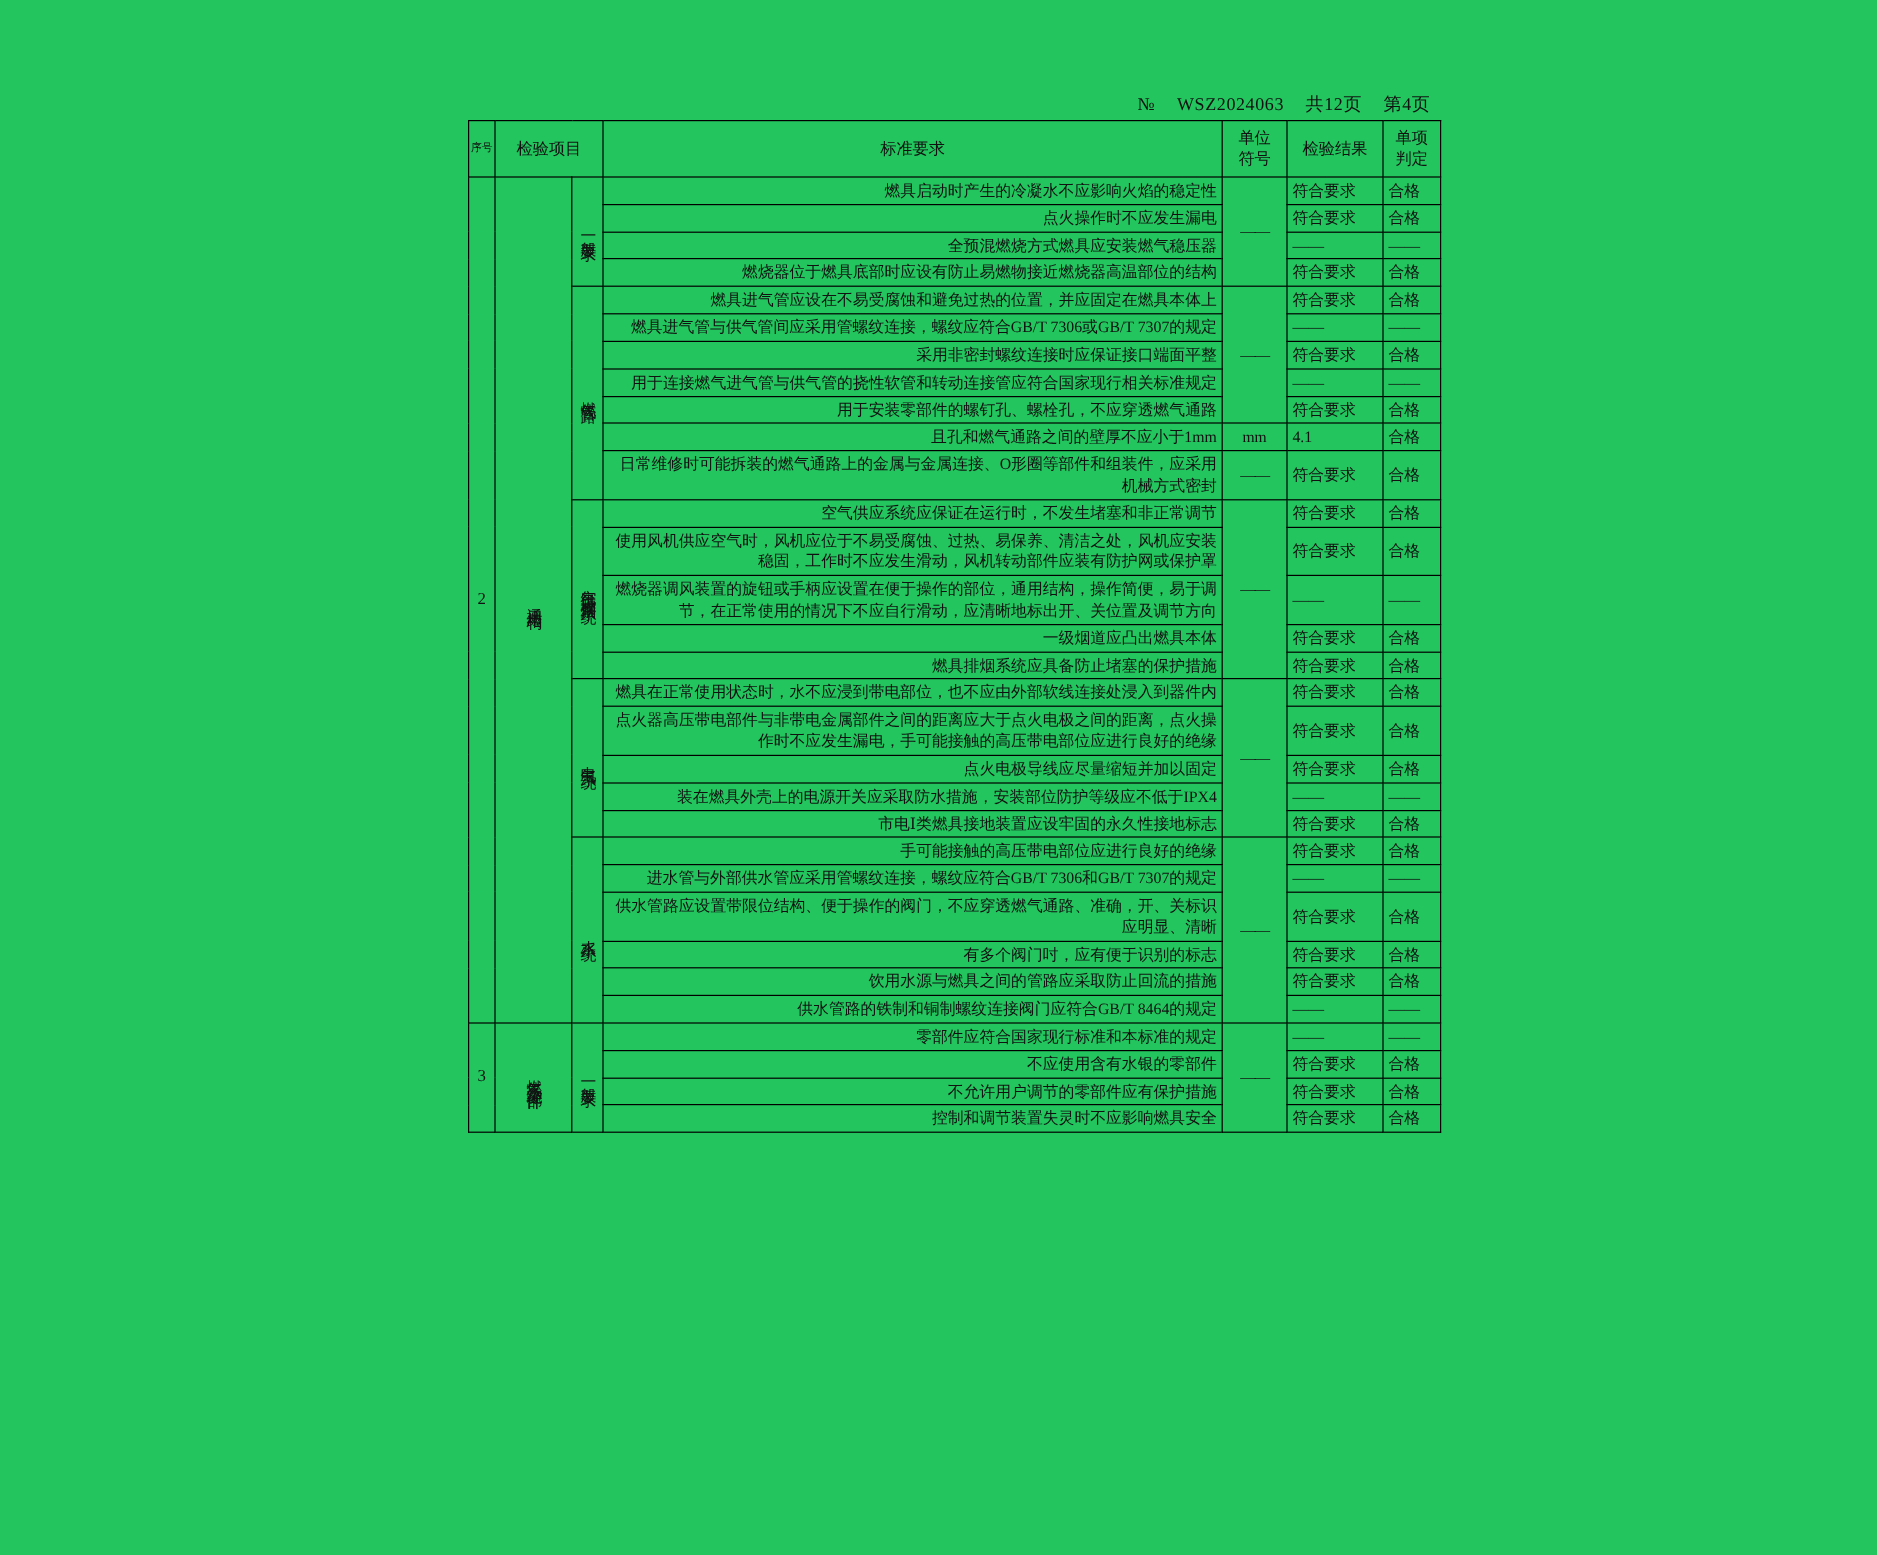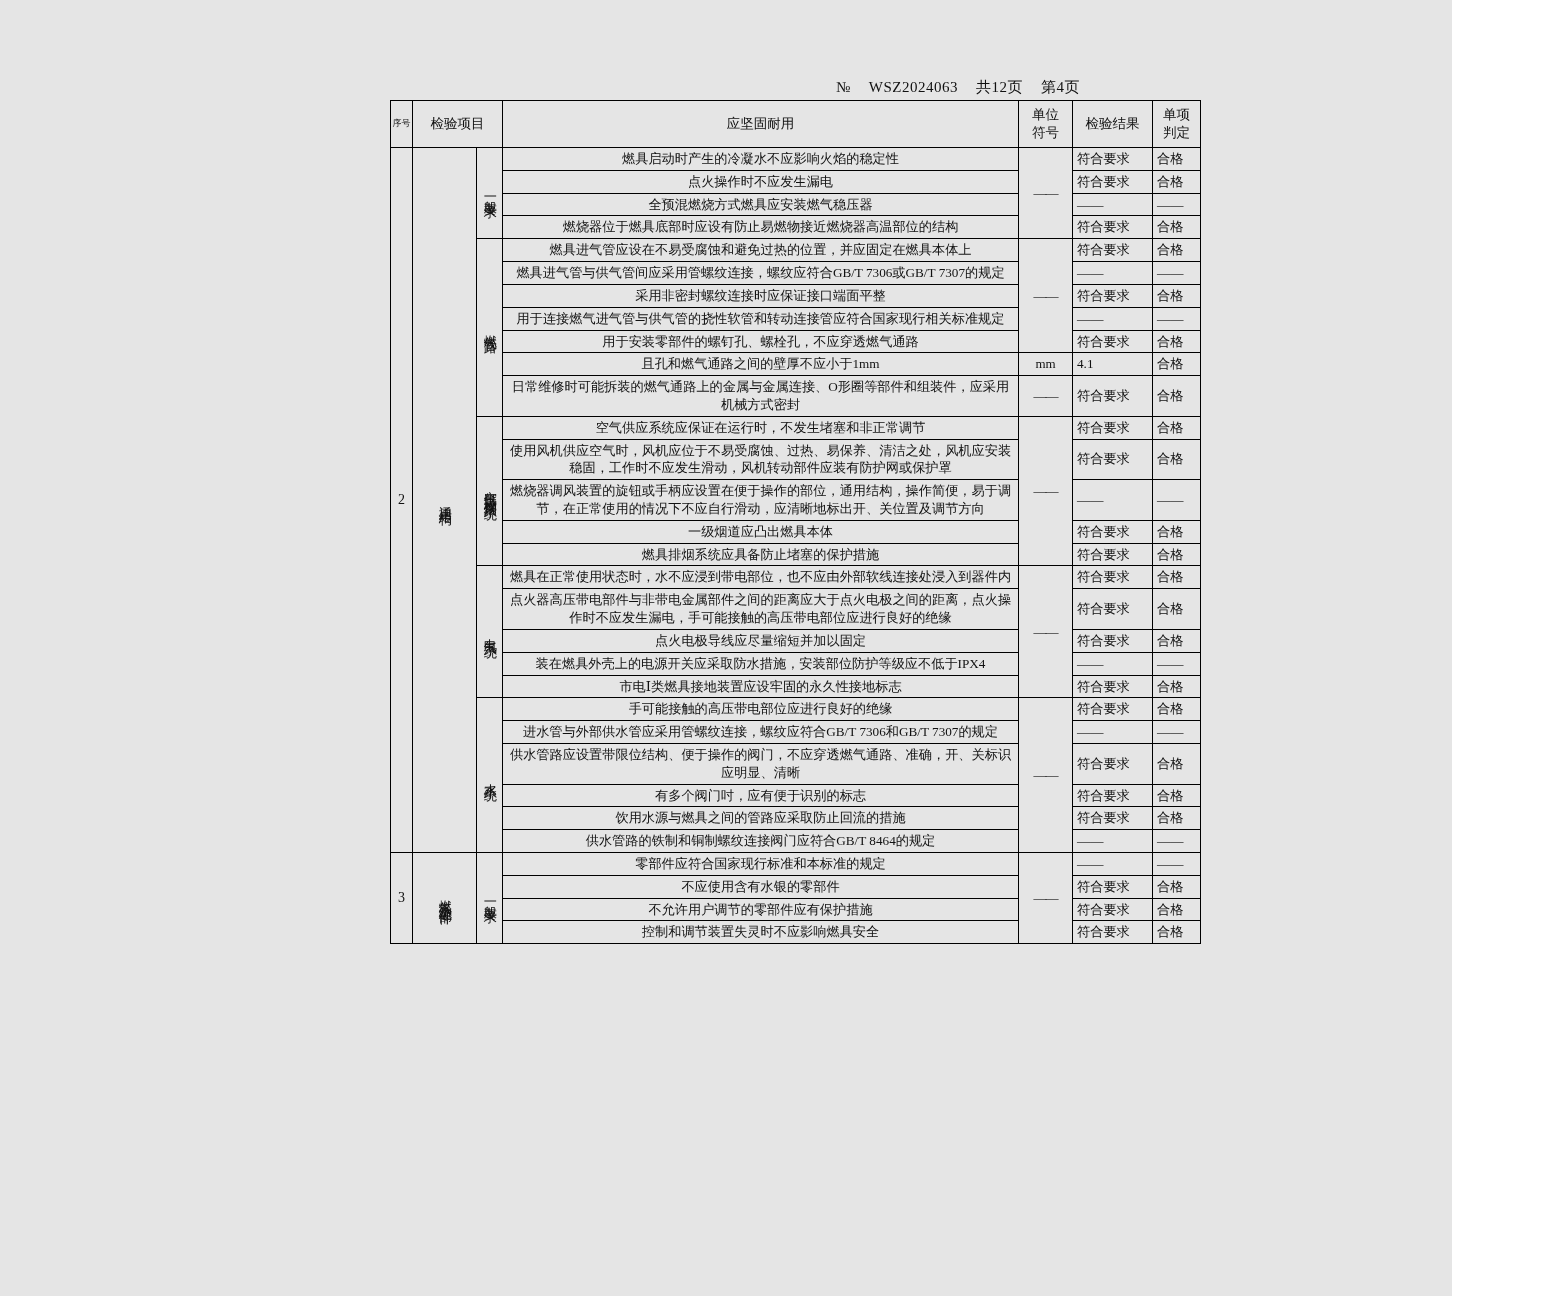--- a/index.html
+++ b/index.html
@@ -11,23 +11,23 @@
     width: 1564px;
     height: 1296px;
     font-family: "Liberation Serif", "DejaVu Serif", serif;
     color: #111;
     position: relative;
     overflow: hidden;
   }
   .page {
     position: absolute;
     left: 0; top: 0;
-    width: 1452px;
+    width: 1564px;
     height: 1296px;
-    background: #e5e5e5;
+    background: #22c55e;
   }
   .header-line {
     position: absolute;
     right: 372px;
     top: 78px;
     font-size: 15px;
     letter-spacing: 0.5px;
     white-space: nowrap;
   }
   .header-line .no-label {
@@ -68,21 +68,21 @@
     padding: 1px 2px;
   }
   thead td.seqhead {
     font-size: 9px;
     line-height: 1.05;
     letter-spacing: 0;
     padding: 2px 1px;
     margin-top: 29px;
   }
   td.req {
-    text-align: center;
+    text-align: right;
     padding-left: 6px;
     padding-right: 6px;
   }
   td.unit { text-align: center; font-size: 13px; }
   td.res { }
   td.judge { }
 
   
   td.vert {
     text-align: center;
@@ -121,21 +121,21 @@
         <col class="c-sub">
         <col class="c-req">
         <col class="c-unit">
         <col class="c-res">
         <col class="c-judge">
     </colgroup>
     <thead>
       <tr>
         <td class="seqhead">序号</td>
         <td colspan="2">检验项目</td>
-        <td>应坚固耐用</td>
+        <td>标准要求</td>
         <td>
           <div>单位</div>
           <div>符号</div>
         </td>
         <td>检验结果</td>
         <td>
           <div>单项</div>
           <div>判定</div>
         </td>
       </tr>

